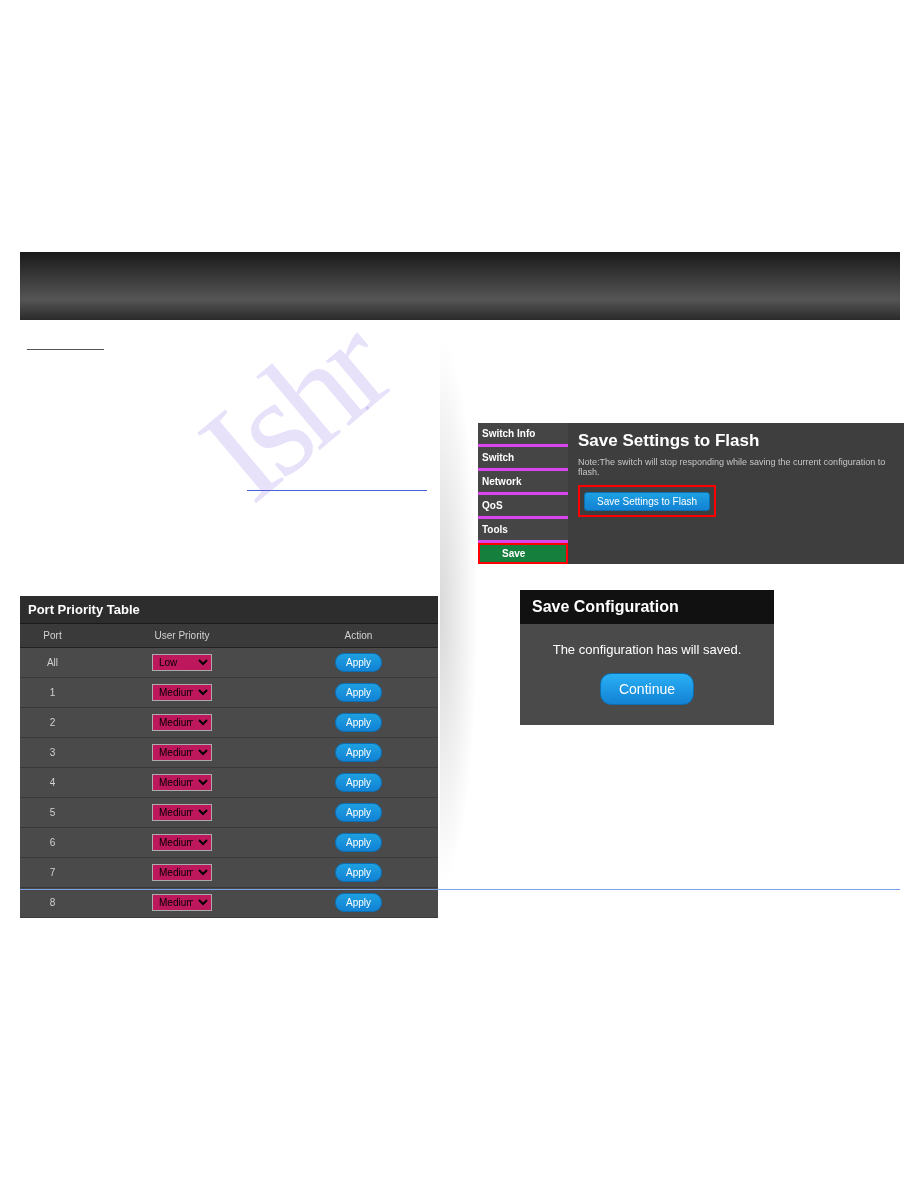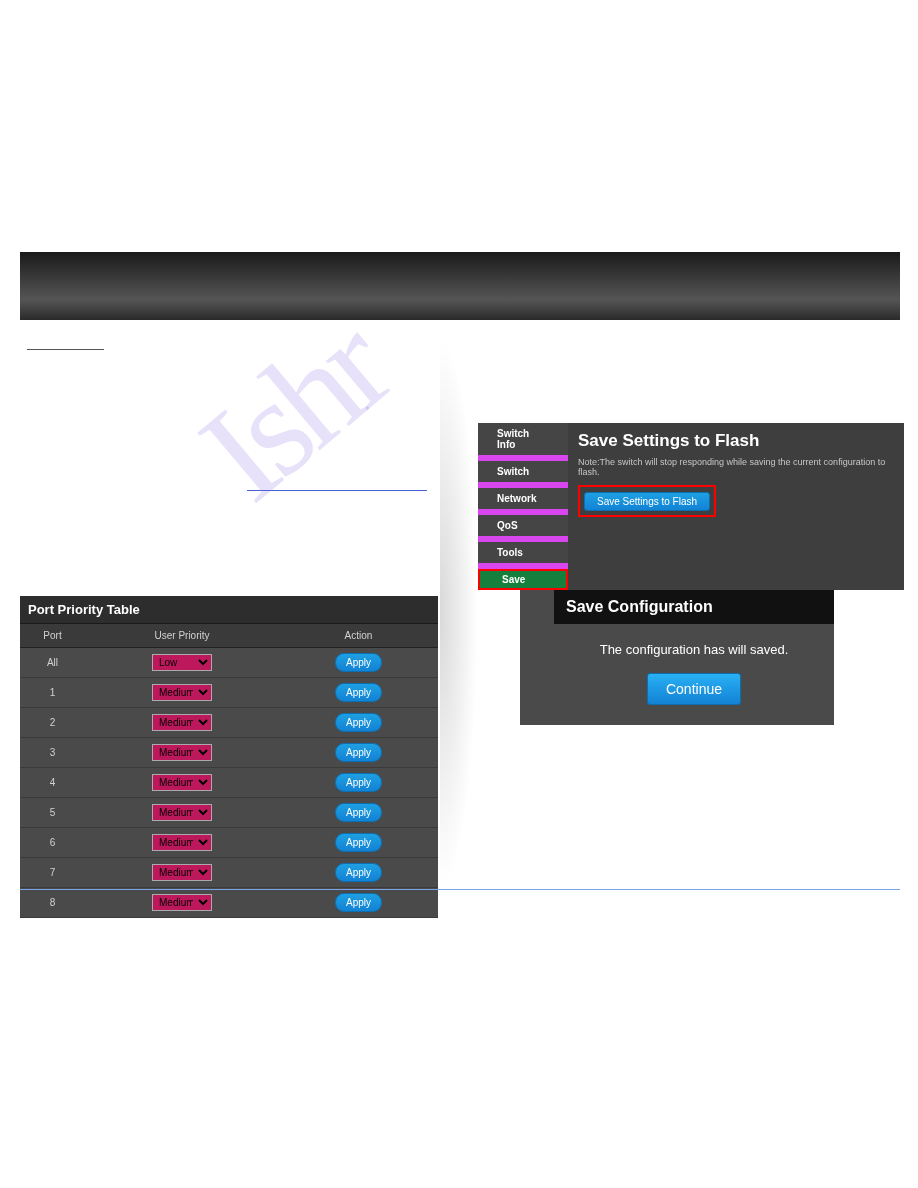--- a/index.html
+++ b/index.html
@@ -17,34 +17,34 @@
   .ppt tbody .port-col { color: #d2d2d2; font-size: 10px; width: 65px; }
   .ppt select { background: #be185d; border: 1px solid #aaa; font-size: 10px; padding: 1px 2px; width: 60px; }
   .apply-btn { background: linear-gradient(180deg, #1ea0e2 0%, #1282d4 100%); color: #fff; border: 1px solid #0e6fb0; padding: 3px 10px; font-size: 10px; border-radius: 9px; cursor: pointer; }
 
   
   .col-divider { position: absolute; top: 335px; left: 440px; width: 38px; height: 555px; background: radial-gradient(ellipse at left center, rgba(0,0,0,.15), transparent 70%); pointer-events: none; }
 
   
   .flash-panel { position: absolute; top: 423px; left: 478px; width: 426px; background: #3e3e3e; }
   .flash-sidebar { width: 90px; float: left; }
-  .flash-sidebar .item { color: #fff; font-size: 10px; font-weight: bold; padding: 5px 19px; border-bottom: 6px solid #d946ef; background: #454545; cursor: pointer; }
+  .flash-sidebar .item { color: #fff; font-size: 10px; font-weight: bold; padding: 5px 4px; border-bottom: 3px solid #d946ef; background: #454545; cursor: pointer; }
   .flash-sidebar .item.highlight { border: 2px solid #ff0000; padding: 3px 22px; background: #15803d; }
   .flash-body { margin-left: 90px; padding: 8px 10px 18px 10px; }
   .flash-title { color: #fff; font-weight: bold; font-size: 17px; margin-bottom: 6px; }
   .flash-note { color: #c7c7c7; font-size: 9px; margin-bottom: 8px; }
   .flash-btn-wrap { border: 2px solid #ff0000; padding: 4px; display: inline-block; }
   .flash-btn { background: linear-gradient(180deg, #1ea0e2 0%, #1282d4 100%); color: #fff; border: 1px solid #0e6fb0; padding: 3px 12px; font-size: 10px; border-radius: 3px; cursor: pointer; }
 
   
-  .save-dialog { position: absolute; top: 590px; left: 520px; width: 314px; background: #4a4a4a; padding-left: 34px; }
+  .save-dialog { position: absolute; top: 590px; left: 520px; width: 254px; background: #4a4a4a; }
   .save-dialog .hdr { background: #111; color: #fff; font-weight: bold; font-size: 16px; padding: 8px 12px; }
   .save-dialog .body { padding: 18px 12px 20px 12px; text-align: center; }
   .save-dialog .msg { color: #fff; font-size: 13px; margin-bottom: 16px; }
-  .continue-btn { background: linear-gradient(180deg, #29b0f5 0%, #1382d4 100%); color: #fff; border: 1px solid #0e6fb0; padding: 7px 18px; font-size: 14px; border-radius: 3px; cursor: pointer; }
+  .continue-btn { background: linear-gradient(180deg, #29b0f5 0%, #1382d4 100%); color: #fff; border: 1px solid #0e6fb0; padding: 7px 18px; font-size: 14px; border-radius: 11px; cursor: pointer; }
 
   
   .wm { position: absolute; top: 330px; left: 200px; font-size: 140px; color: rgba(120, 90, 220, 0.18); transform: rotate(-40deg); pointer-events: none; font-family: Georgia, serif; letter-spacing: -8px; }
 </style>
 </head>
 <body>
 
 <div class="banner"></div>
 <div class="short-rule"></div>
 <div class="mid-rule"></div>

